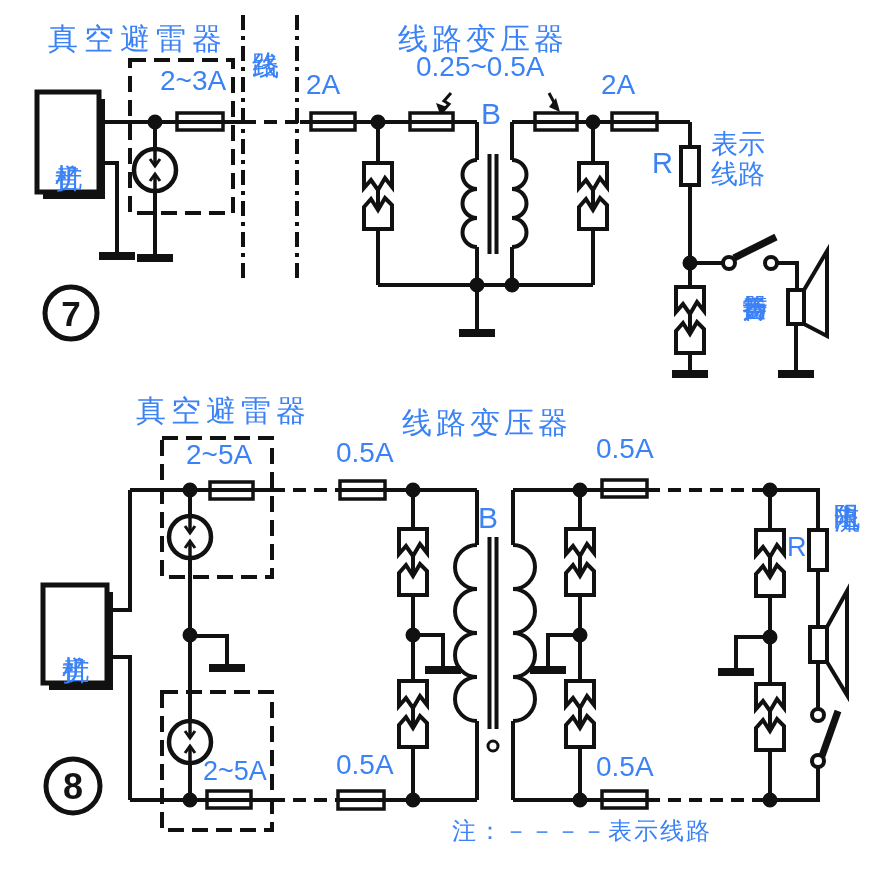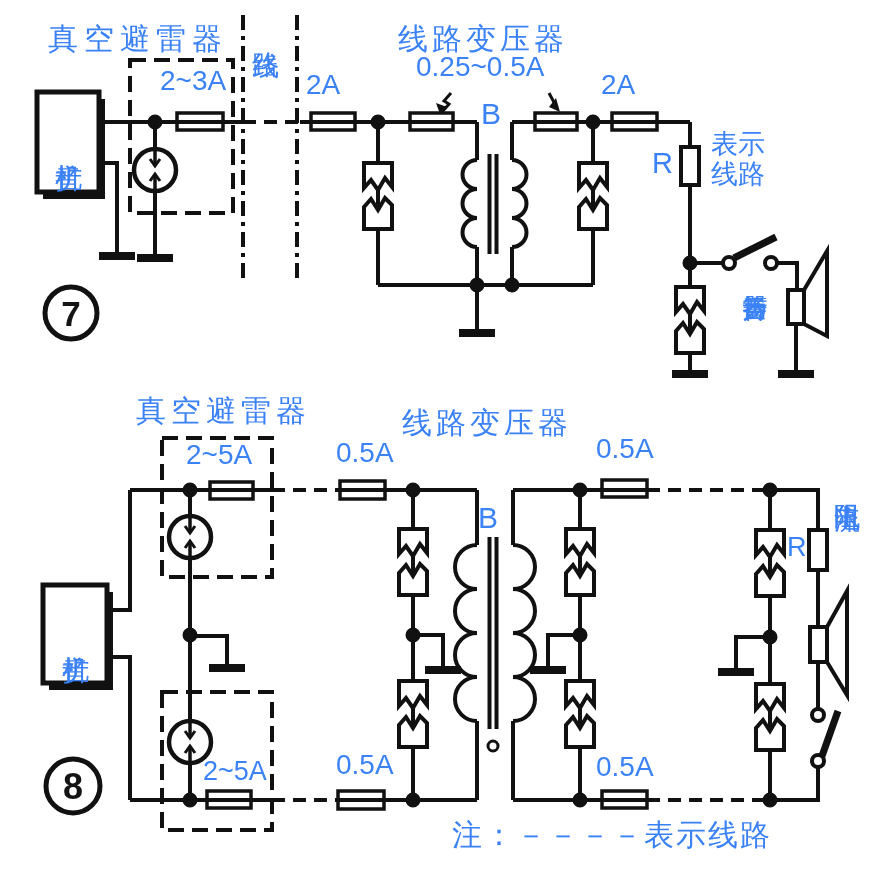--- a/index.html
+++ b/index.html
@@ -226,15 +226,15 @@
 <div class="lbl" style="left:596px;top:434px;font-size:28px;">0.5A</div>
 <div class="lbl" style="left:478px;top:501px;font-size:30px;">B</div>
 <div class="lbl" style="left:787px;top:533px;font-size:27px;">R</div>
 <div class="lbl vert" style="left:833px;top:484px;font-size:26px;">限流电阻</div>
 <div class="lbl" style="left:336px;top:750px;font-size:28px;">0.5A</div>
 <div class="lbl" style="left:596px;top:752px;font-size:28px;">0.5A</div>
 <div class="lbl" style="left:203px;top:757px;font-size:27px;">2~5A</div>
 <div class="badge" style="left:56px;top:766px;width:34px;font-size:36px;">8</div>
 <div class="ampbox vert lbl" style="left:43px;top:585px;width:64px;height:98px;font-size:27px;">扩音机</div>
 
-<div class="lbl" style="left:452px;top:818px;font-size:30px;letter-spacing:2px;">注：－－－－表示线路</div>
+<div class="lbl" style="left:452px;top:818px;font-size:24px;letter-spacing:2px;">注：－－－－表示线路</div>
 
 </div>
 
 </body></html>

